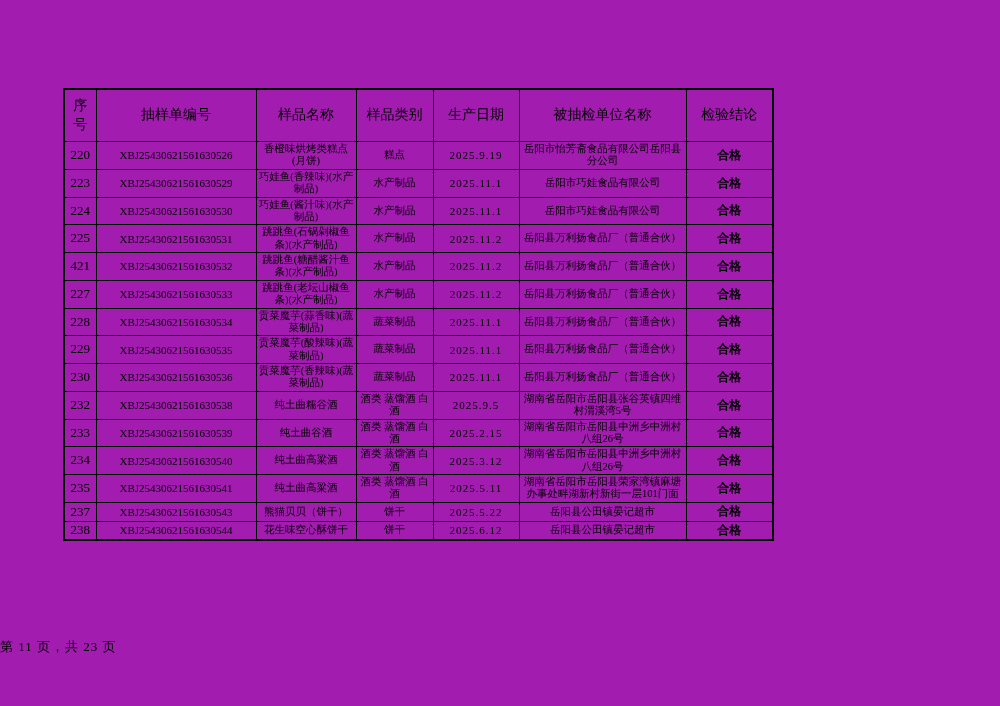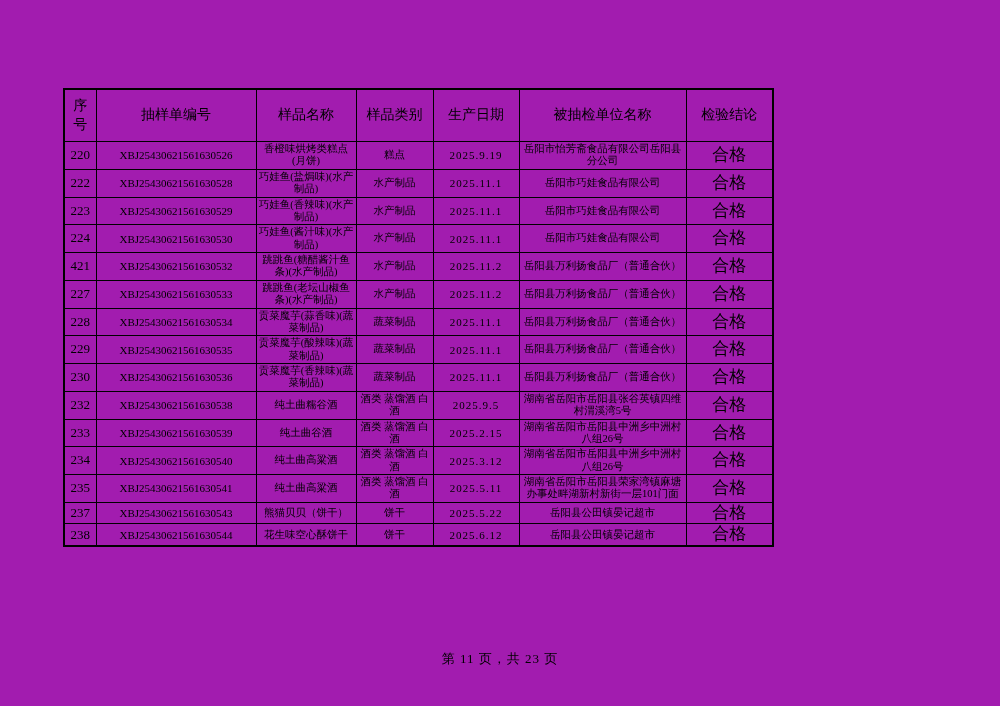--- a/index.html
+++ b/index.html
@@ -65,32 +65,32 @@
   table#results td.production-date {
     font-size: 11px;
     line-height: 1.1;
     letter-spacing: 1px;
   }
   table#results td.unit-name {
     font-size: 10.5px;
     line-height: 1.18;
   }
   table#results td.result {
-    font-size: 17px;
-    line-height: 1.1;
+    font-size: 12px;
+    line-height: 1.1;
+    font-weight: bold;
   }
   #page-footer {
     position: absolute;
     left: 0;
     top: 638px;
     width: 1000px;
-    text-align: center;
+    text-align: left;
     font-size: 13px;
     letter-spacing: 1px;
-    margin-top: 12px;
   }
 </style>
 </head>
 <body>
 
 <div id="page">
 
   <table id="results">
     <colgroup>
       <col style="width:32px">
@@ -116,44 +116,44 @@
         <tr>
           <td class="index">220</td>
           <td class="sample-id">XBJ25430621561630526</td>
           <td class="sample-name">香橙味烘烤类糕点(月饼)</td>
           <td class="sample-category">糕点</td>
           <td class="production-date">2025.9.19</td>
           <td class="unit-name">岳阳市怡芳斋食品有限公司岳阳县分公司</td>
           <td class="result">合格</td>
         </tr>
         <tr>
-          <td class="index">222</td>
-          <td class="sample-id">XBJ25430621561630528</td>
-          <td class="sample-name">巧娃鱼(盐焗味)(水产制品)</td>
-          <td class="sample-category">水产制品</td>
-          <td class="production-date">2025.11.1</td>
-          <td class="unit-name">岳阳市巧娃食品有限公司</td>
-          <td class="result">合格</td>
-        </tr>
-        <tr>
           <td class="index">223</td>
           <td class="sample-id">XBJ25430621561630529</td>
           <td class="sample-name">巧娃鱼(香辣味)(水产制品)</td>
           <td class="sample-category">水产制品</td>
           <td class="production-date">2025.11.1</td>
           <td class="unit-name">岳阳市巧娃食品有限公司</td>
           <td class="result">合格</td>
         </tr>
         <tr>
           <td class="index">224</td>
           <td class="sample-id">XBJ25430621561630530</td>
           <td class="sample-name">巧娃鱼(酱汁味)(水产制品)</td>
           <td class="sample-category">水产制品</td>
           <td class="production-date">2025.11.1</td>
           <td class="unit-name">岳阳市巧娃食品有限公司</td>
+          <td class="result">合格</td>
+        </tr>
+        <tr>
+          <td class="index">225</td>
+          <td class="sample-id">XBJ25430621561630531</td>
+          <td class="sample-name">跳跳鱼(石锅剁椒鱼条)(水产制品)</td>
+          <td class="sample-category">水产制品</td>
+          <td class="production-date">2025.11.2</td>
+          <td class="unit-name">岳阳县万利扬食品厂（普通合伙）</td>
           <td class="result">合格</td>
         </tr>
         <tr>
           <td class="index">421</td>
           <td class="sample-id">XBJ25430621561630532</td>
           <td class="sample-name">跳跳鱼(糖醋酱汁鱼条)(水产制品)</td>
           <td class="sample-category">水产制品</td>
           <td class="production-date">2025.11.2</td>
           <td class="unit-name">岳阳县万利扬食品厂（普通合伙）</td>
           <td class="result">合格</td>

